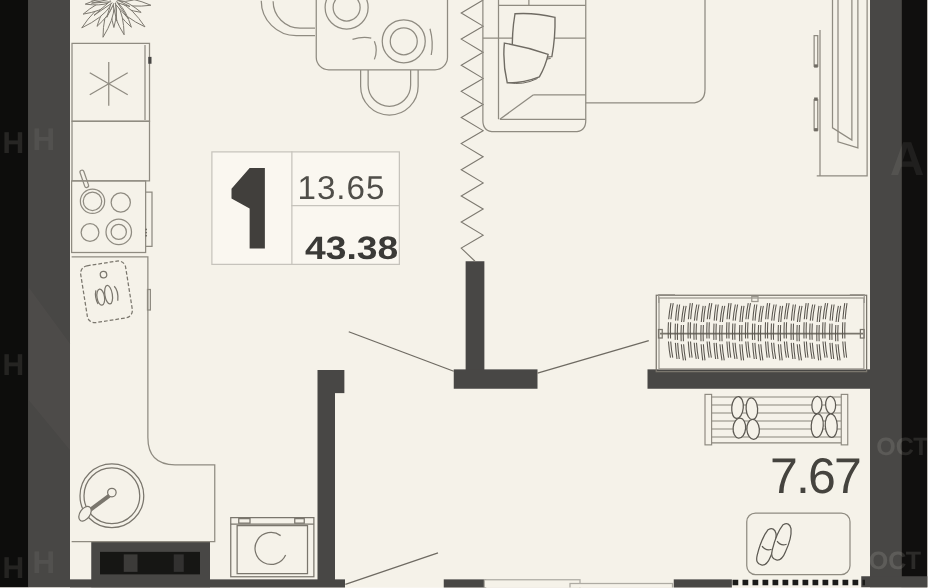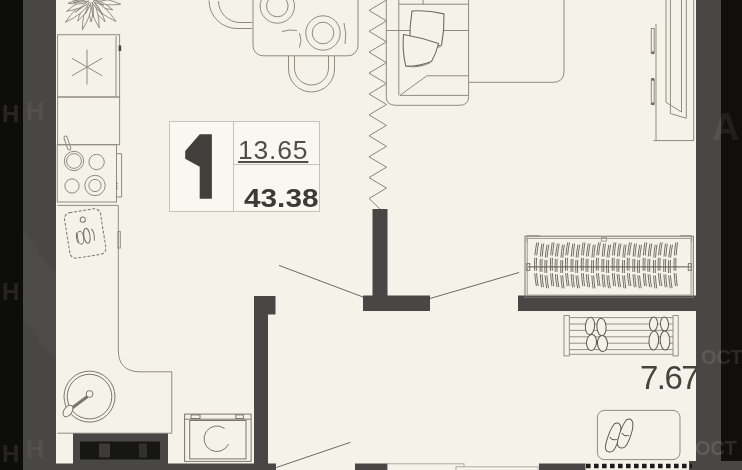--- a/index.html
+++ b/index.html
@@ -372,18 +372,18 @@
 <div style="position:absolute; left:169.1px; top:121px; width:150.8px; height:90.8px; background:#faf7f0; border:1px solid #c6c3bc; box-sizing:border-box;"></div>
 
 <div style="position:absolute; left:233.3px; top:121px; width:1px; height:90.8px; background:#c6c3bc;"></div>
 
 <div style="position:absolute; left:233.3px; top:164px; width:86.6px; height:1px; background:#c6c3bc;"></div>
 
 <svg style="position:absolute; left:169.1px; top:121px;" width="64" height="91" viewBox="169.1 121 64 91">
 <path d="M185.3,151 L199.8,134.3 L212,134.3 L212,198.8 L199.8,198.8 L199.8,166.8 L185.3,158.8 Z" fill="#413f3c"></path>
 </svg>
 
-<div style="transform:translateZ(0); position:absolute; left:238px; top:136.5px; font-size:26.5px; font-weight:400; color:#504e49; line-height:1; letter-spacing:0.8px;text-decoration:underline;">13.65</div>
+<div style="transform:translateZ(0); position:absolute; left:238px; top:136.5px; font-size:26.5px; font-weight:400; color:#504e49; line-height:1; letter-spacing:0.8px;">13.65</div>
 
 <div style="transform:translateZ(0) scaleX(1.145); transform-origin:0 0; position:absolute; left:243.6px; top:185px; font-size:26px; font-weight:bold; color:#3b3a37; line-height:1;">43.38</div>
 
-<div style="transform:translateZ(0); position:absolute; left:640px; top:361px; font-size:33px; font-weight:400; color:#45433e; line-height:1; letter-spacing:-1.5px;">7.67</div>
+<div style="transform:translateZ(0); position:absolute; left:616px; top:361px; font-size:40px; font-weight:400; color:#45433e; line-height:1; letter-spacing:-1.5px;">7.67</div>
 </div>
 
 </body></html>

